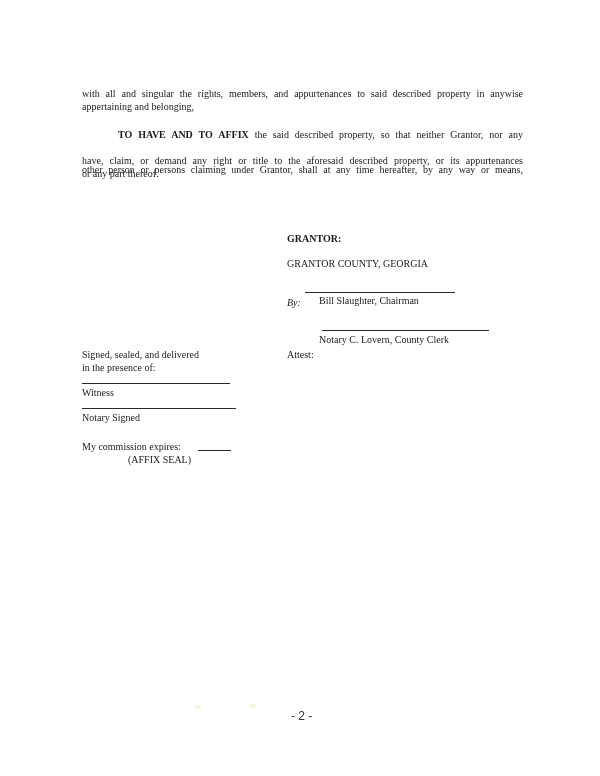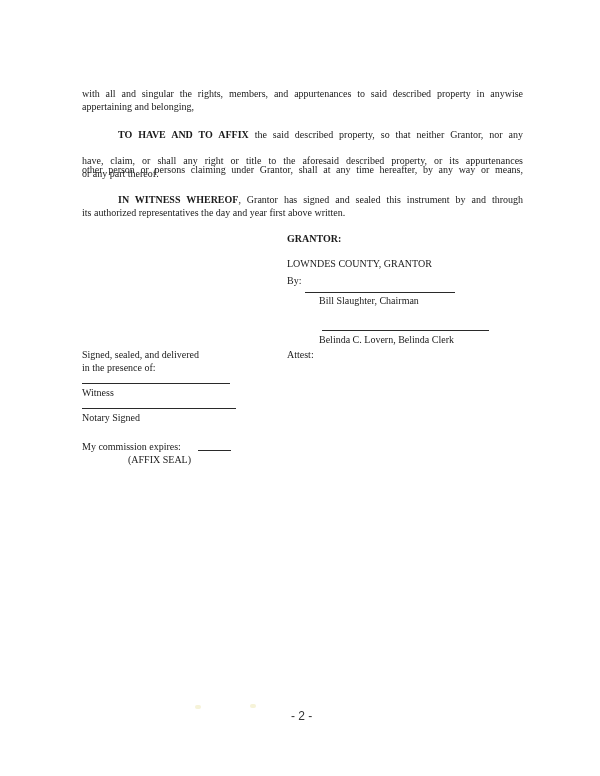--- a/index.html
+++ b/index.html
@@ -56,36 +56,34 @@
 </head>
 <body>
 
 <div class="page">
 
   <div class="line justify" style="left:82px; top:87px; width:441px;">with all and singular the rights, members, and appurtenances to said described property in anywise</div>
   <div class="line" style="left:82px; top:100px;">appertaining and belonging,</div>
 
   <div class="line justify" style="left:118px; top:128px; width:405px;"><span class="b">TO HAVE AND TO AFFIX</span><span> the said described property, so that neither Grantor, nor any</span></div>
   <div class="line justify" style="left:82px; top:141px; width:441px;margin-top:22px;">other person or persons claiming under Grantor, shall at any time hereafter, by any way or means,</div>
-  <div class="line justify" style="left:82px; top:154px; width:441px;">have, claim, or shall any right or title to the aforesaid described property, or its appurtenances</div>
+  <div class="line justify" style="left:82px; top:154px; width:441px;">have, claim, or demand any right or title to the aforesaid described property, or its appurtenances</div>
   <div class="line" style="left:82px; top:167px;">or any part thereof.</div>
 
-  <div class="line justify" style="left:118px; top:193px; width:405px;"><span class="b">IN WITNESS WHEREOF</span><span>, Grantor has signed and sealed this instrument by and through</span></div>
-  <div class="line" style="left:82px; top:206px;">its authorized representatives the day and year first above written.</div>
 
   <div class="line b" style="left:287px; top:232px;">GRANTOR:</div>
-  <div class="line" style="left:287px; top:257px;">LOWNDES COUNTY, GRANTOR</div>
+  <div class="line" style="left:287px; top:257px;">GRANTOR COUNTY, GEORGIA</div>
 
-  <div class="line" style="left:287px; top:274px;">By:</div>
+  <div class="line" style="left:287px; top:296px;font-style:italic;">By:</div>
   <div class="rule" style="left:305px; top:292px; width:150px;"></div>
   <div class="line" style="left:319px; top:294px;">Bill Slaughter, Chairman</div>
 
   <div class="line" style="left:287px; top:320px;margin-top:28px;">Attest:</div>
   <div class="rule" style="left:322px; top:330px; width:167px;"></div>
-  <div class="line" style="left:319px; top:333px;">Belinda C. Lovern, Belinda Clerk</div>
+  <div class="line" style="left:319px; top:333px;">Notary C. Lovern, County Clerk</div>
 
   <div class="line" style="left:82px; top:348px;text-align:right;">Signed, sealed, and delivered</div>
   <div class="line" style="left:82px; top:361px;">in the presence of:</div>
 
   <div class="rule" style="left:82px; top:383px; width:148px;"></div>
   <div class="line" style="left:82px; top:386px;">Witness</div>
 
   <div class="rule" style="left:82px; top:408px; width:154px;"></div>
   <div class="line" style="left:82px; top:411px;">Notary Signed</div>
 

